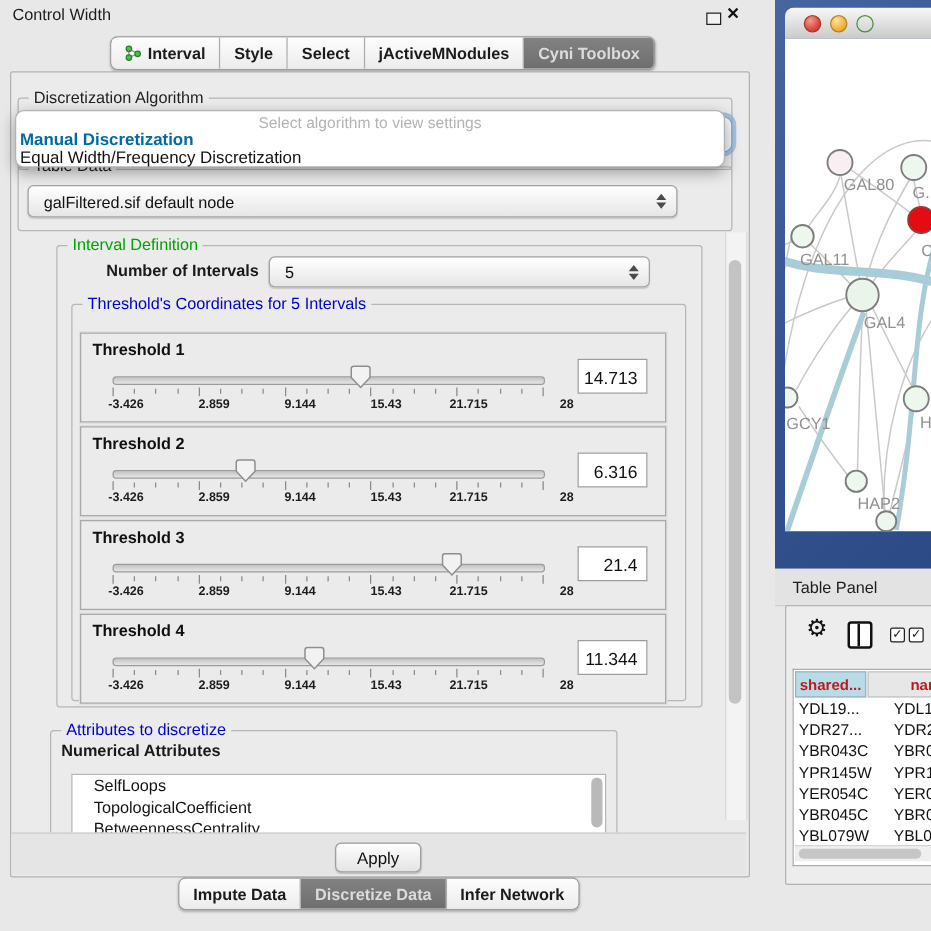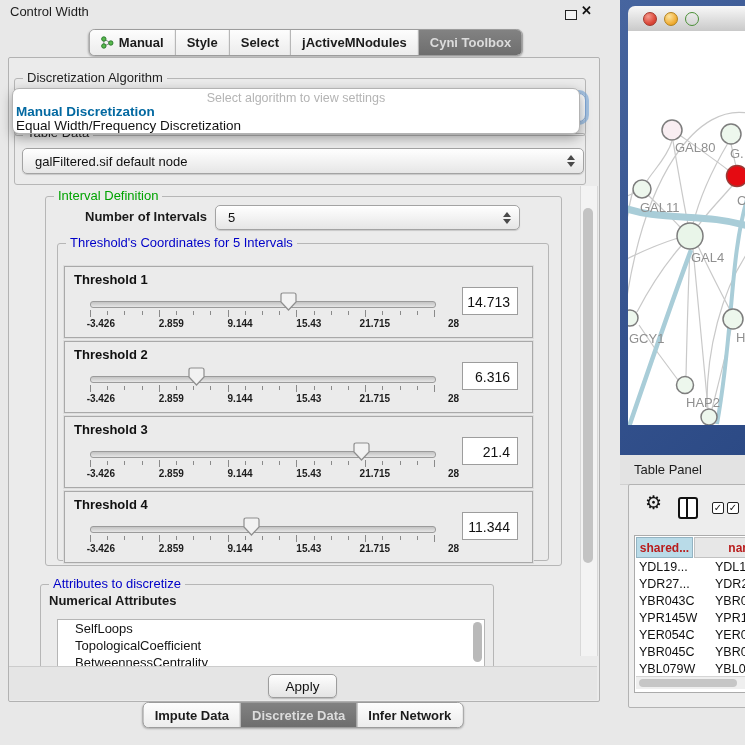--- a/index.html
+++ b/index.html
@@ -90,21 +90,21 @@
         <span style="display: flex;">
           <svg width="13" height="13" viewBox="0 0 13 13">
             <line x1="3" y1="3" x2="10" y2="7" stroke="#8a8a8a"></line>
             <line x1="3" y1="10" x2="10" y2="7" stroke="#8a8a8a"></line>
             <line x1="3" y1="3" x2="3" y2="10" stroke="#8a8a8a"></line>
             <circle cx="3" cy="3" r="2.2" fill="#58b94c" stroke="#2e7d32"></circle>
             <circle cx="3" cy="10" r="2.2" fill="#58b94c" stroke="#2e7d32"></circle>
             <circle cx="10" cy="7" r="2.2" fill="#58b94c" stroke="#2e7d32"></circle>
           </svg>
         </span>
-        <span>Manual</span>
+        <span>Interval</span>
       </div>
       <div class="seg">
         <span>Style</span>
       </div>
       <div class="seg">
         <span>Select</span>
       </div>
       <div class="seg">
         <span>jActiveMNodules</span>
       </div>
@@ -128,21 +128,21 @@
 
   <div class="abs popup">
     <div class="hint">Select algorithm to view settings</div>
     <div class="opt1">Manual Discretization</div>
     <div class="opt2">Equal Width/Frequency Discretization</div>
   </div>
 
   <div class="group" style="left:14px;top:133px;width:570px;height:50px;">
     <span class="glabel" style="color:#222;">Table Data</span>
   </div>
-  <div class="abs combo" style="left:22px;top:148px;width:562px;height:26px;box-sizing:border-box;">
+  <div class="abs combo" style="left:22px;top:148px;width:520px;height:26px;box-sizing:border-box;">
     <span>galFiltered.sif default node</span>
     <span class="spin">
       <span class="tri-up"></span>
         <span class="tri-dn"></span>
       </span>
   </div>
 
   <div class="group" style="left:45px;top:196px;width:515px;height:368px;">
     <span class="glabel" style="color:#00a300;">Interval Definition</span>
   </div>

